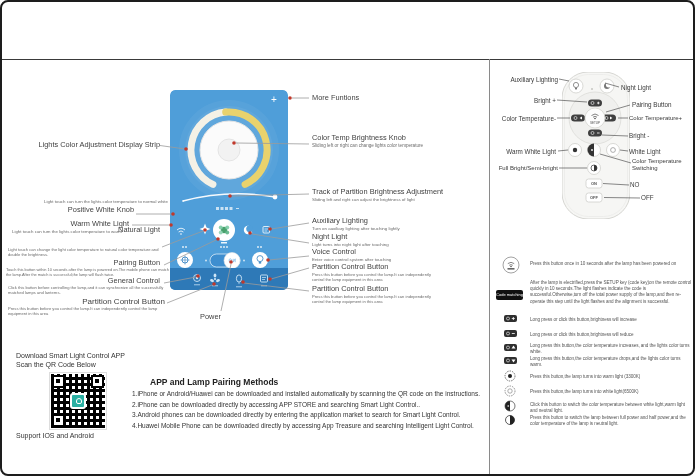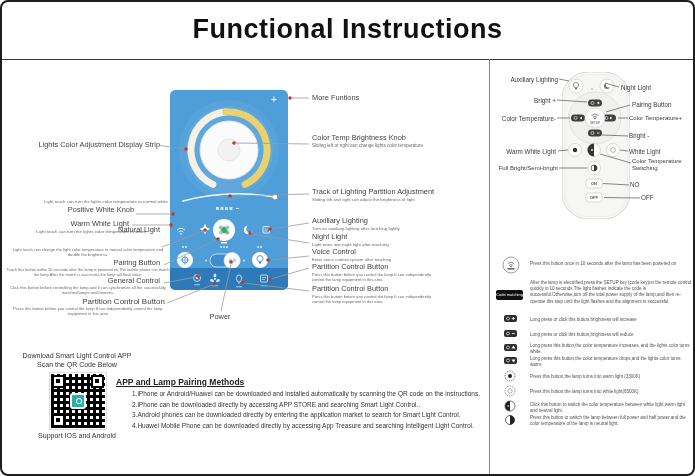--- a/index.html
+++ b/index.html
@@ -7,21 +7,21 @@
           border-radius:8px;box-sizing:border-box;overflow:hidden;
           font-family:"Liberation Sans","DejaVu Sans",sans-serif;color:#333;}
   .abs{position:absolute;}
   .title{width:100%;top:12px;text-align:center;font-size:27px;font-weight:bold;color:#111;letter-spacing:.5px;}
   .hline{left:0;top:57px;width:695px;height:0;border-top:1.4px solid #3a3a3a;}
   .vline{left:487px;top:57px;width:0;height:419px;border-left:1px solid #8a8a8a;}
   .lbl{font-size:7px;color:#3f3f3f;line-height:1.15;}
   .lbl.big{font-size:7.4px;}
   .sub{font-size:4.4px;color:#6a6a6a;line-height:1.3;}
   .r{text-align:right;}
-  .c{text-align:center;}
+  .c{text-align:left;}
   .nw{white-space:nowrap;}
   .rlbl{font-size:6.3px;color:#3a3a3a;line-height:1.15;}
   .instr{font-size:4.6px;color:#555;line-height:1.35;letter-spacing:-.05px;}
   .badge{background:#101010;color:#fff;font-size:4px;line-height:10px;text-align:center;border-radius:2px;}
   .heading{font-size:8.5px;font-weight:bold;color:#222;}
   .pitem{font-size:6.5px;color:#333;line-height:1.65;white-space:nowrap;}
   .dl{font-size:7px;color:#333;line-height:1.35;}
   .qr{width:54px;height:54px;background:
       repeating-linear-gradient(0deg,#000 0 3px,transparent 3px 6px),
       repeating-linear-gradient(90deg,#000 0 3px,rgba(255,255,255,0) 3px 6px);
@@ -30,21 +30,20 @@
   .finder:after{content:"";position:absolute;left:2px;top:2px;width:4px;height:4px;background:#000;}
   .qrcenter{position:absolute;left:19px;top:19px;width:16px;height:16px;background:#2ab0a3;border:2px solid #fff;
             border-radius:3px;box-sizing:border-box;}
   .qrcenter:after{content:"";position:absolute;left:4px;top:2.5px;width:4px;height:4px;border:1px solid #fff;border-radius:50% 50% 2px 2px;}
 </style>
 </head>
 <body>
 
 <div class="canvas">
 
-  <div class="abs title">Functional Instructions</div>
   <div class="abs hline"></div>
   <div class="abs vline"></div>
 
   <svg class="abs" style="left:168px;top:88px;" width="118" height="200" viewBox="0 0 118 200">
     <defs>
         <clipPath id="phoneclip">
           <rect x="0" y="0" width="118" height="200" rx="5"></rect>
         </clipPath>
       </defs>
     <g clip-path="url(#phoneclip)">
@@ -174,21 +173,21 @@
   <div class="abs sub c" style="left:6px;top:283px;width:160px;font-size:4.1px;">Click this button before controlling the lamp,and it can synchronize all the successfully matched lamps and lanterns.</div>
 
   <div class="abs lbl big r nw" style="left:8px;top:295px;width:155px;font-size:8px;">Partition Control Button</div>
   <div class="abs sub c" style="left:6px;top:304px;width:160px;font-size:4.1px;">Press this button before you control the lamp.It can independently control the lamp equipment in this area</div>
 
   <div class="abs lbl big nw" style="left:310px;top:92px;">More Funtions</div>
 
   <div class="abs lbl big nw" style="left:310px;top:132px;">Color Temp Brightness Knob</div>
   <div class="abs sub" style="left:310px;top:141px;width:118px;font-size:4.6px;">Sliding left or right can change lights color temperature</div>
 
-  <div class="abs lbl big nw" style="left:310px;top:186px;">Track of Lighting Partition Adjustment</div>
+  <div class="abs lbl big nw" style="left:310px;top:186px;">Track of Partition Brightness Adjustment</div>
   <div class="abs sub nw" style="left:310px;top:195px;font-size:4.4px;">Sliding left and right can adjust the brightness of light</div>
 
   <div class="abs lbl big nw" style="left:310px;top:215px;">Auxiliary Lighting</div>
   <div class="abs sub nw" style="left:310px;top:224px;">Turn on auxiliary lighting after touching lightly</div>
 
   <div class="abs lbl big nw" style="left:310px;top:231px;">Night Light</div>
   <div class="abs sub nw" style="left:310px;top:240px;">Light turns into night light after touching</div>
 
   <div class="abs lbl big nw" style="left:310px;top:246px;">Voice Control</div>
   <div class="abs sub nw" style="left:310px;top:255px;">Enter voice control system after touching</div>
@@ -206,21 +205,21 @@
     <div>Scan the QR Code Below</div>
   </div>
   <div class="abs qr" style="left:48px;top:371px;">
     <div class="finder" style="left:1px;top:1px;"></div>
     <div class="finder" style="right:1px;top:1px;"></div>
     <div class="finder" style="left:1px;bottom:1px;"></div>
     <div class="qrcenter"></div>
   </div>
   <div class="abs dl c nw" style="left:14px;top:429px;width:122px;">Support IOS and Android</div>
 
-  <div class="abs heading nw" style="left:114px;top:375px;text-decoration:underline;">APP and Lamp Pairing Methods</div>
+  <div class="abs heading nw" style="left:148px;top:375px;">APP and Lamp Pairing Methods</div>
   <div class="abs" style="left:130px;top:387px;width:356px;">
     <div class="pitem">1.iPhone or Android/Huawei can be downloaded and installed automatically by scanning the QR code on the instructions.</div>
     <div class="pitem">2.iPhone can be downloaded directly by accessing APP STORE and searching Smart Light Control..</div>
     <div class="pitem">3.Android phones can be downloaded directly by entering the application market to search for Smart Light Control.</div>
     <div class="pitem">4.Huawei Mobile Phone can be downloaded directly by accessing App Treasure and searching Intelligent Light Control.</div>
   </div>
 
   <svg class="abs" style="left:560px;top:70px;" width="68" height="147" viewBox="0 0 68 147">
     <rect x="0" y="0" width="68" height="147" rx="26" fill="#f6f6f4" stroke="#d6d6d2" stroke-width="1"></rect>
     <rect x="2.5" y="2.5" width="63" height="142" rx="24" fill="none" stroke="#ebebe8" stroke-width=".8"></rect>

